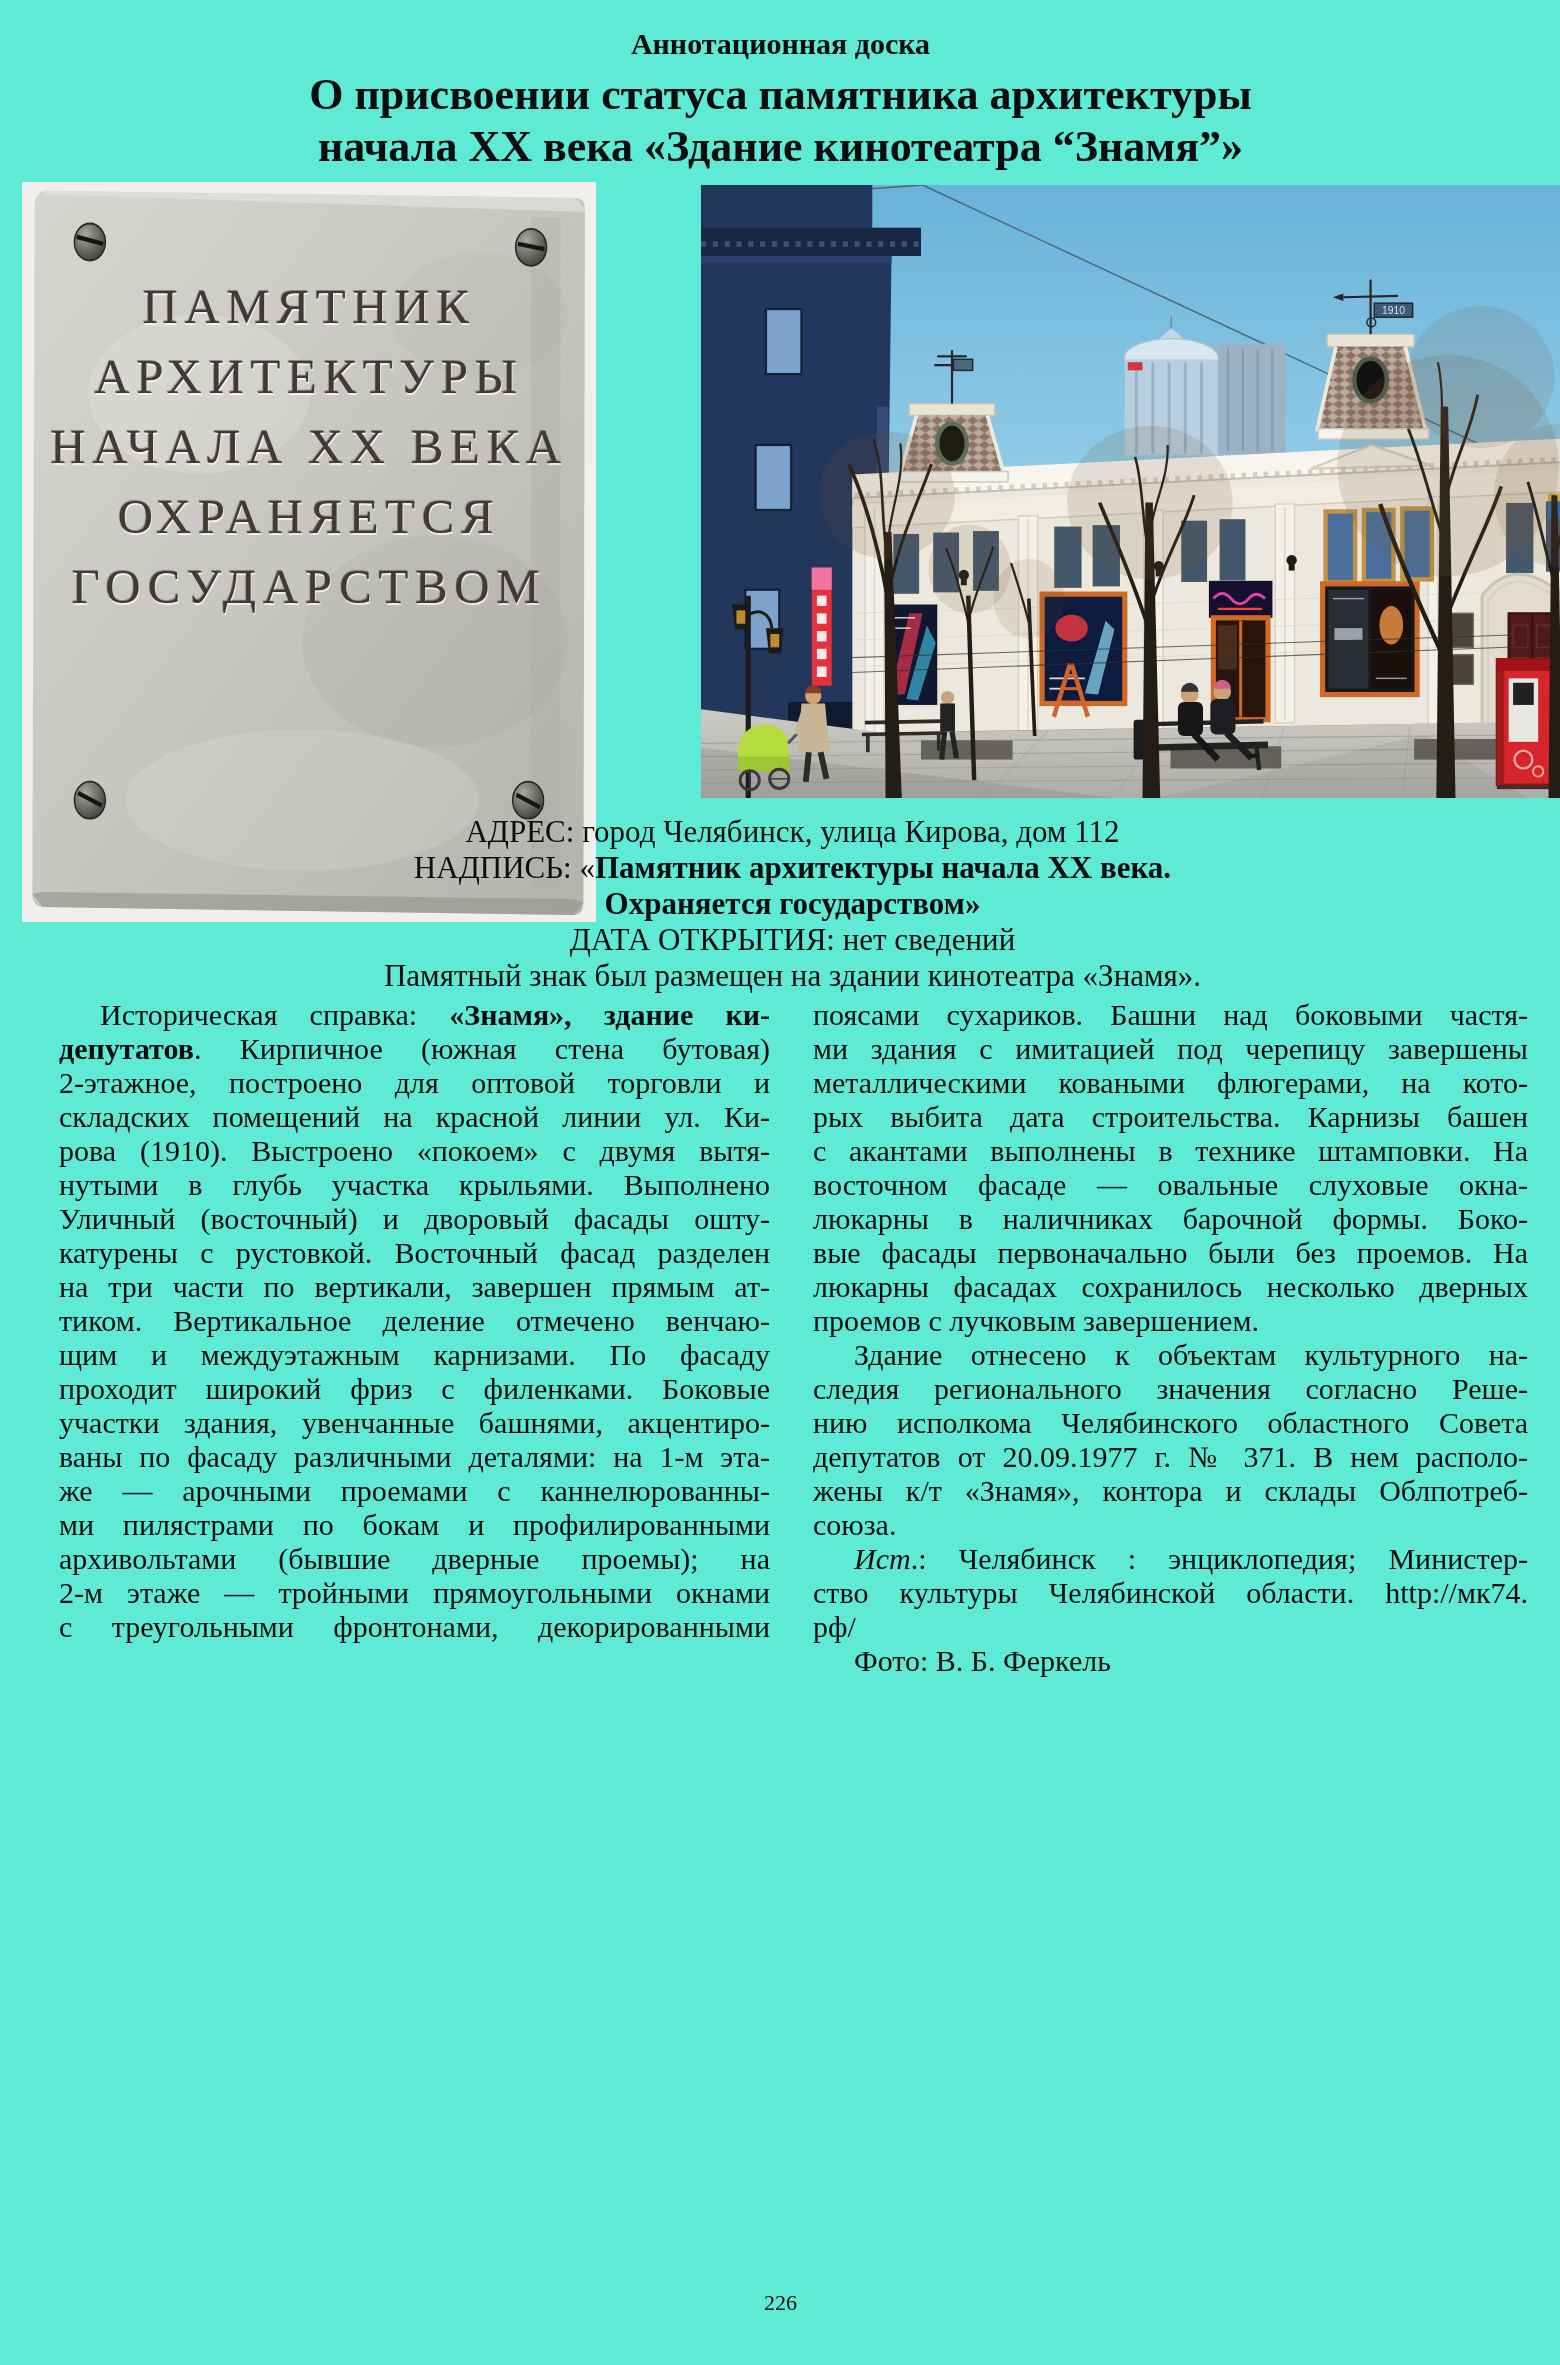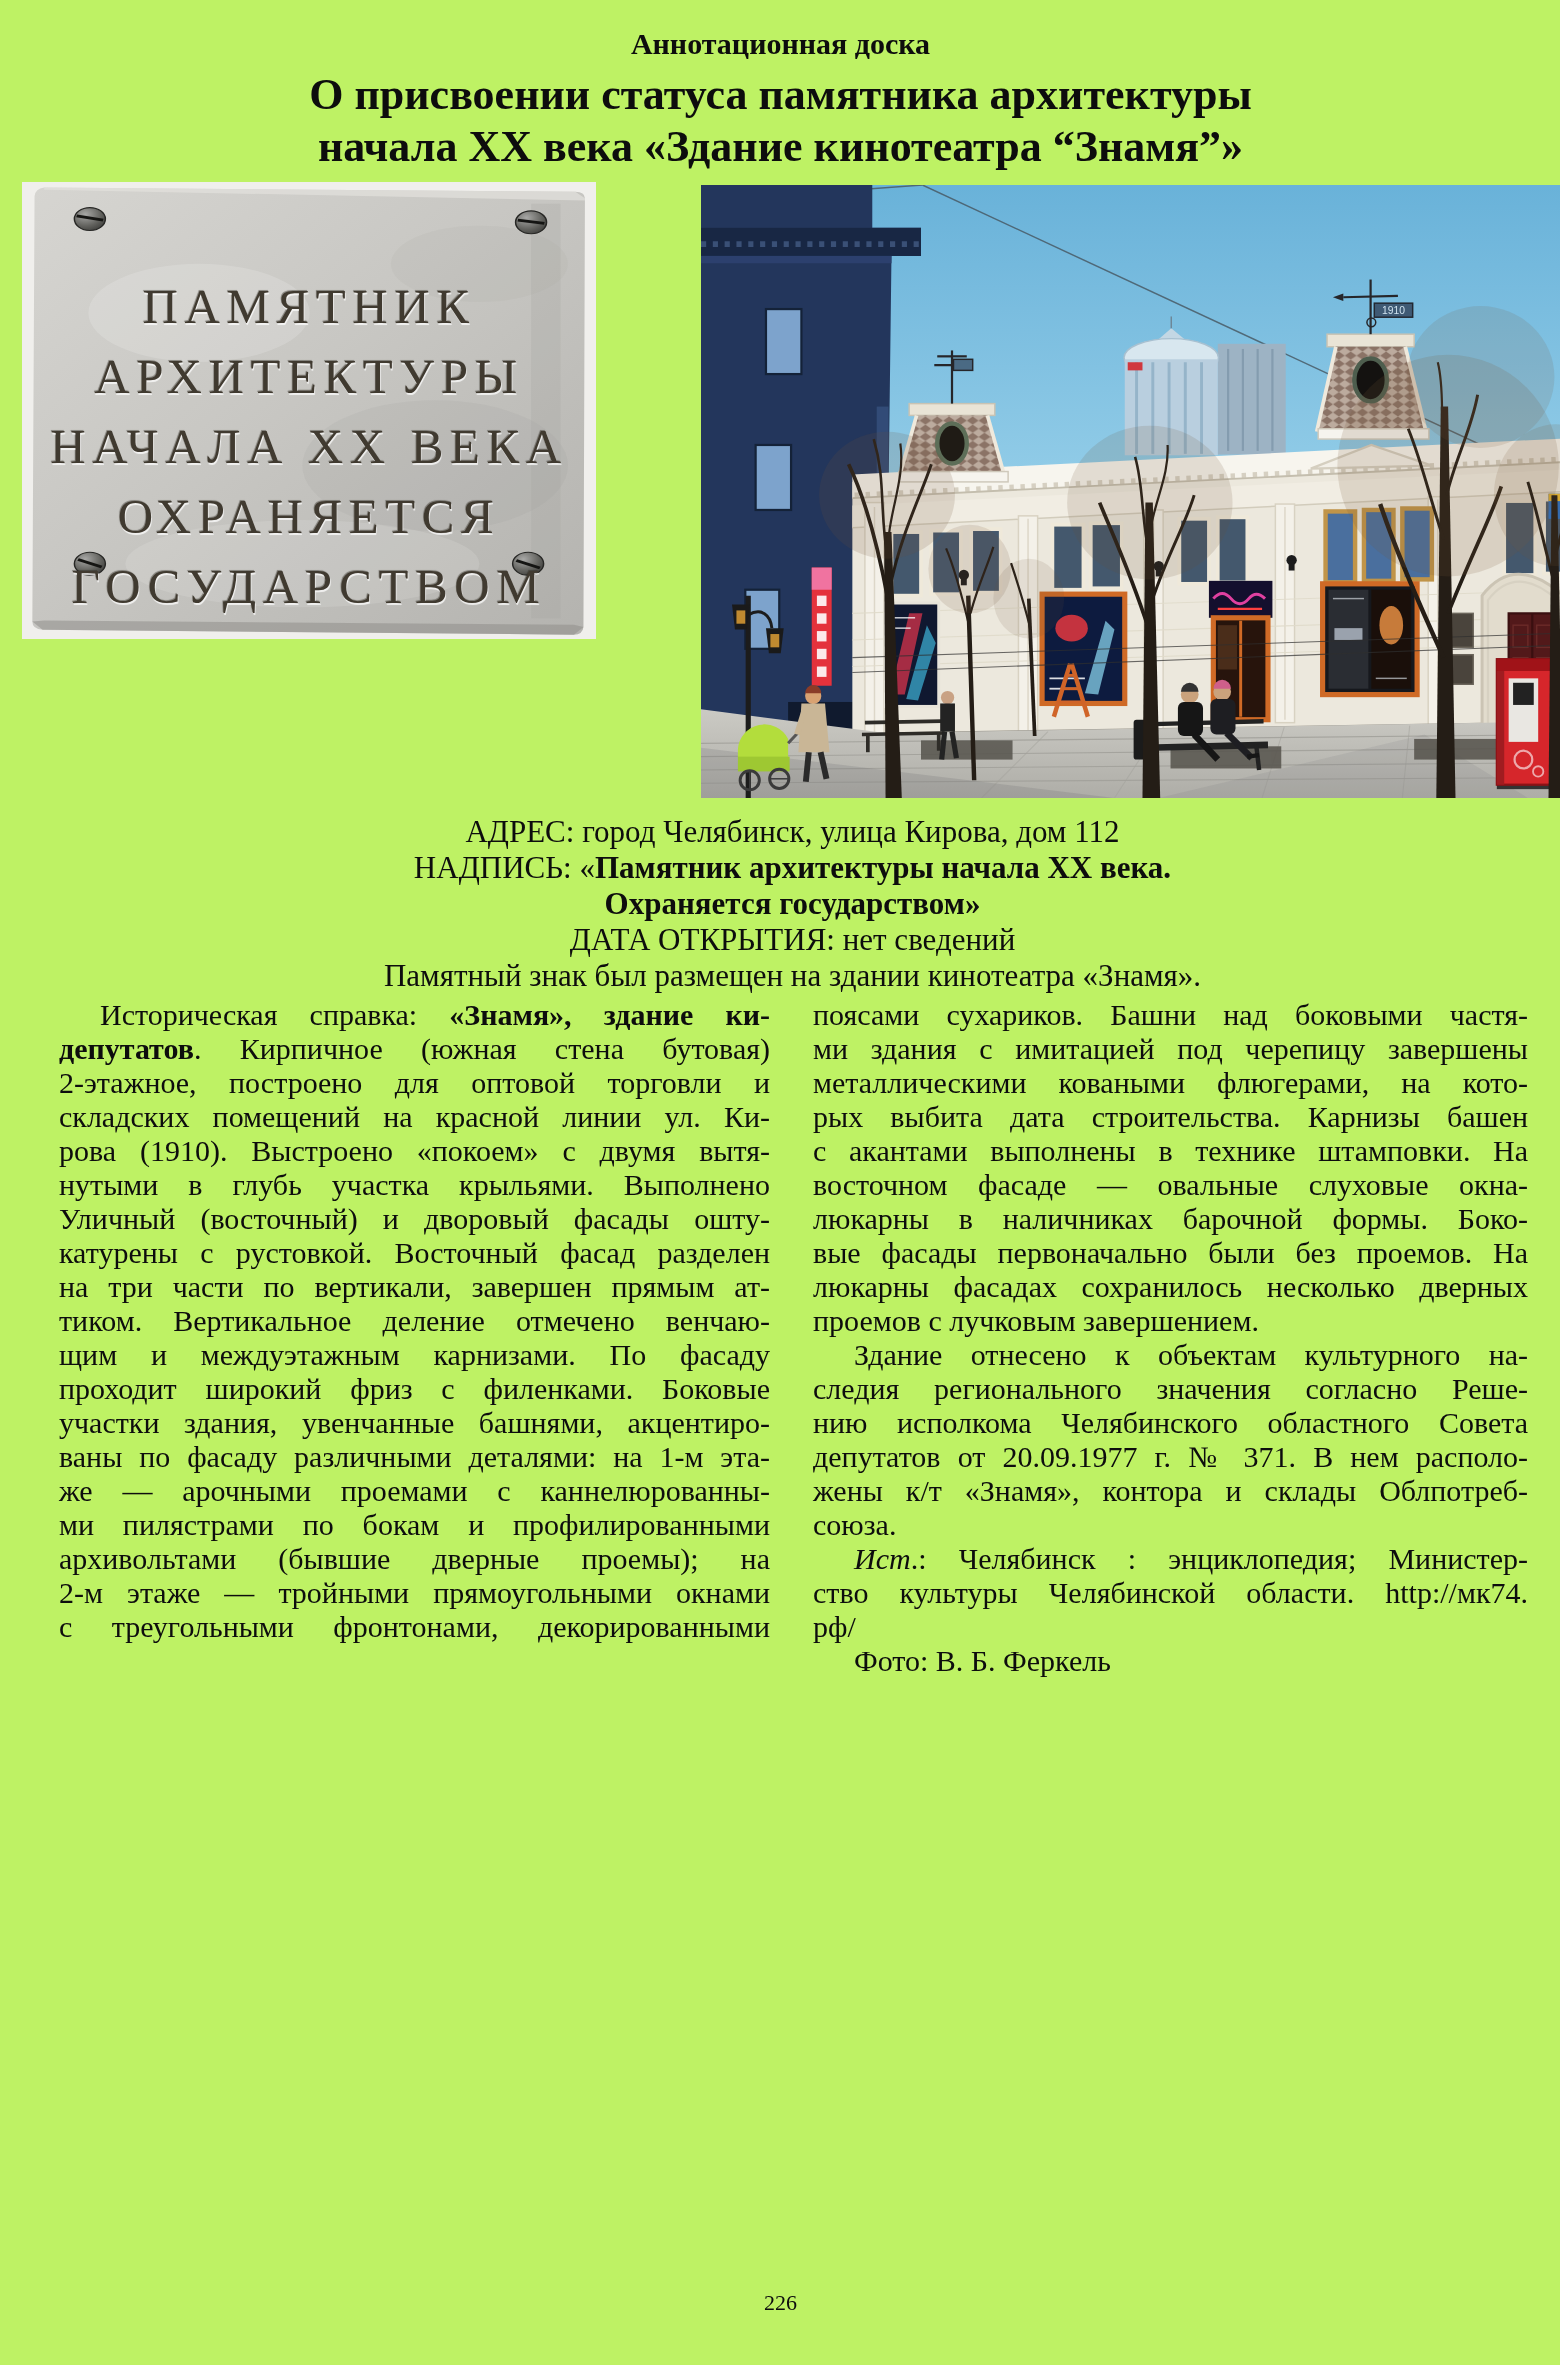--- a/index.html
+++ b/index.html
@@ -1,24 +1,24 @@
 <!DOCTYPE html>
 <html style="font-size:11.8px"><head>
 <meta charset="utf-8">
 <style>
   html,body{margin:0;padding:0;background:#ffffff;}
-  .page{position:relative;width:1561px;height:2366px;background:#bef264;overflow:hidden;
+  .page{position:relative;width:1561px;height:2366px;background:#5eead4;overflow:hidden;
         font-family:"Liberation Serif","DejaVu Serif",serif;color:#0d0d0d;}
   .kicker{position:absolute;top:26.6px;left:0;width:100%;text-align:center;
           font-weight:bold;font-size:30px;}
   .title{position:absolute;top:69px;left:0;width:100%;text-align:center;
          font-weight:bold;font-size:44px;line-height:52px;}
   .photo{position:absolute;overflow:hidden;}
   .photo svg{position:absolute;left:0;top:0;width:100%;height:100%;display:block;}
-  .plaque-photo{left:22px;top:182px;width:574px;height:457px;}
+  .plaque-photo{left:22px;top:182px;width:574px;height:740px;}
   .building-photo{left:657px;top:185px;width:880px;height:613px;margin-left:44px;}
   .plaque-text{position:absolute;left:0;top:90px;width:100%;text-align:center;
                font-size:49px;line-height:70px;letter-spacing:6.6px;color:#403a30;
                text-shadow:0.7px 1.5px 0.7px rgba(255,255,255,.75), -0.7px -0.7px 0.7px rgba(45,40,30,.45);}
   .pline{white-space:nowrap;}
   .info{position:absolute;top:814px;left:12px;width:100%;font-size:31px;line-height:36px;}
   .iline{text-align:center;}
   .col{position:absolute;top:998px;font-size:30px;line-height:34px;}
   .col-left{left:33px;width:737px;}
   .col-right{left:787px;width:741px;}

